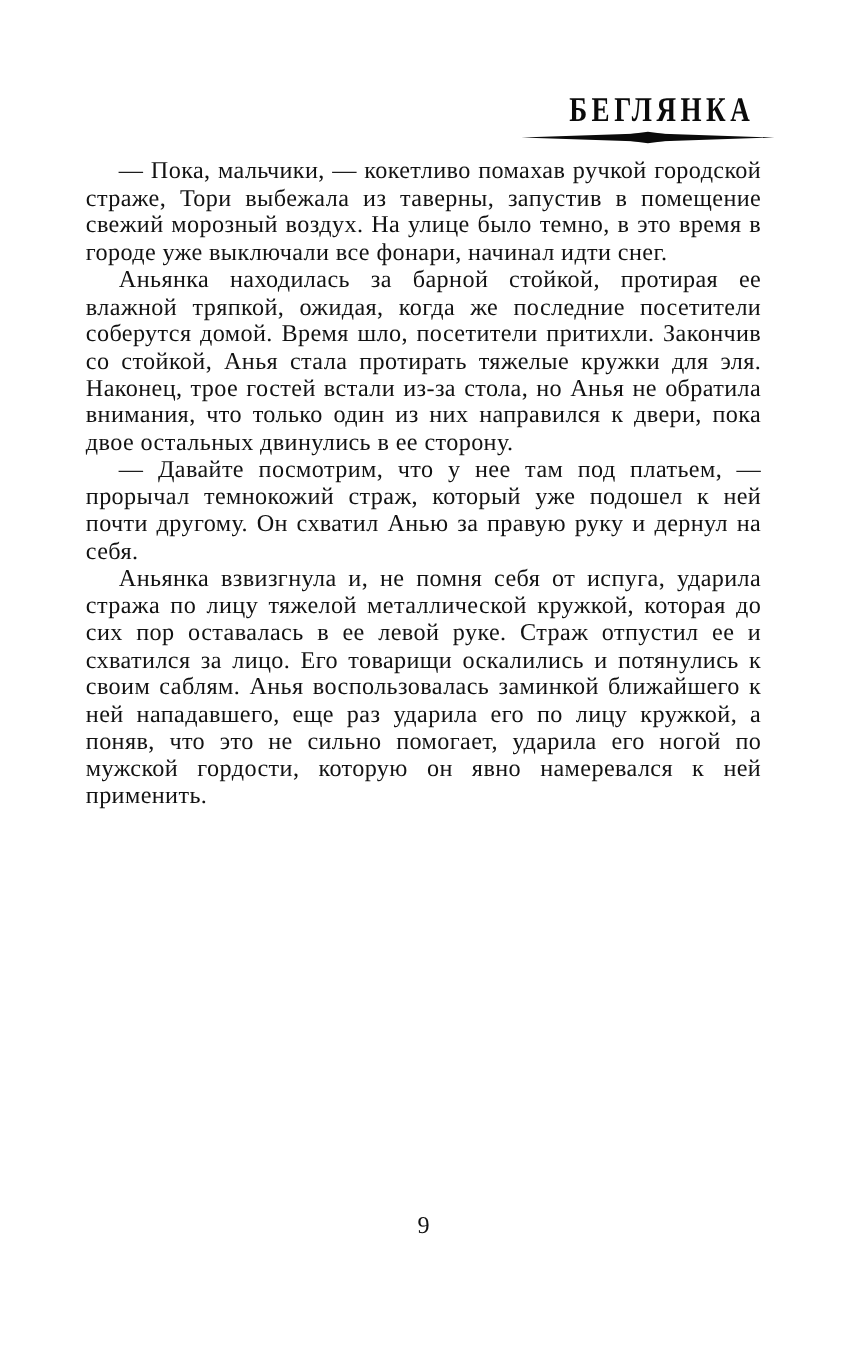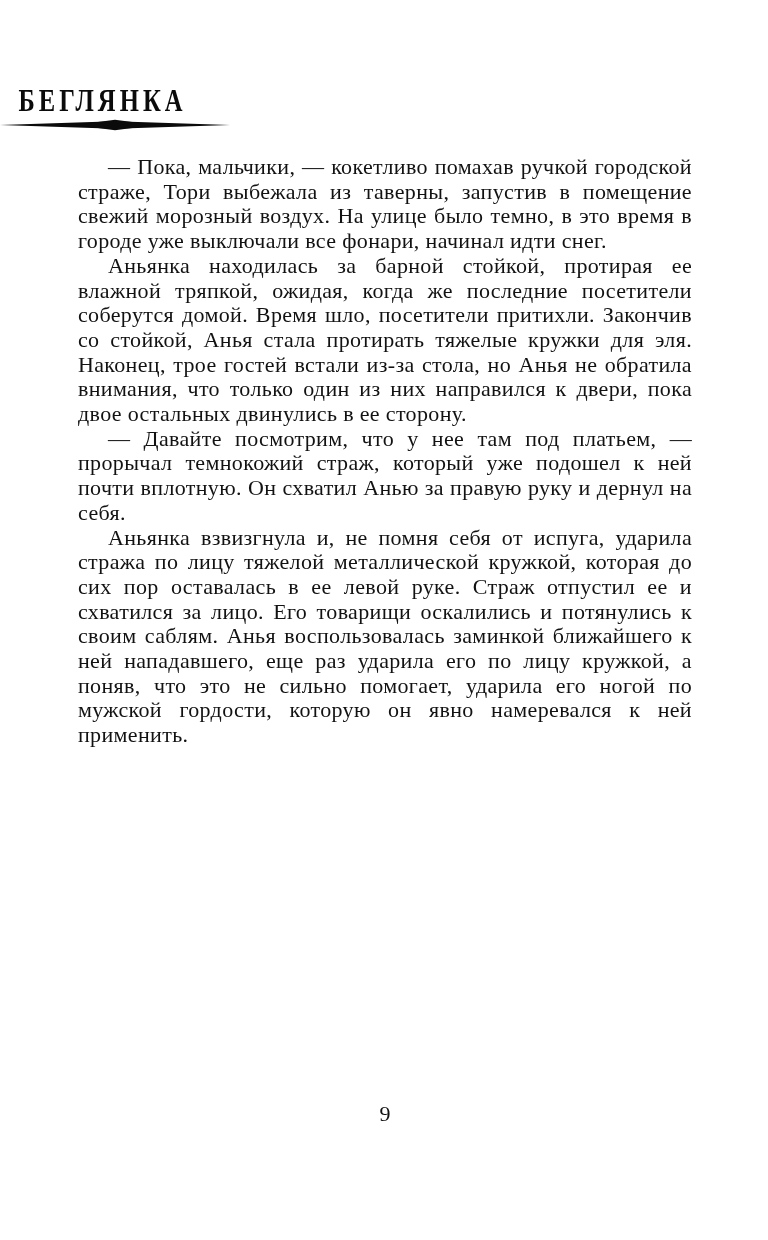--- a/index.html
+++ b/index.html
@@ -15,21 +15,21 @@
     color: #111111;
     font-family: "Liberation Serif", serif;
     overflow: hidden;
     box-sizing: border-box;
   }
   .header {
     position: absolute;
     top: 86px;
     left: 0;
     width: 704px;
-    text-align: left;
+    text-align: right;
   }
   .book-title {
     display: inline-block;
     margin: 0;
     font-family: "Liberation Serif", serif;
     font-weight: 700;
     font-size: 30px;
     line-height: 1;
     letter-spacing: 5px;
     transform: scaleX(0.82) scaleY(1.05);
@@ -39,21 +39,21 @@
   }
   .ornament-wrap {
     margin-top: 3px;
     line-height: 0;
   }
   .ornament-wrap svg {
     display: inline-block;
   }
   .text-block {
     position: absolute;
-    top: 155px;
+    top: 143px;
     left: 78px;
     width: 614px;
     text-align: justify;
   }
   .text-block p {
     margin: 0;
     padding: 0;
     font-size: 22px;
     line-height: 24.7px;
     letter-spacing: 0.35px;
@@ -81,19 +81,19 @@
       <svg width="230" height="12" viewBox="0 0 230 12" aria-hidden="true">
         <polygon points="0,6 115,2.2 230,6 115,9.8" fill="#0b0b0b"></polygon>
         <polygon points="75,6 115,0.8 155,6 115,11.2" fill="#0b0b0b"></polygon>
       </svg>
     </div>
   </div>
 
   <div class="text-block">
     <p>— Пока, мальчики, — кокетливо помахав ручкой городской страже, Тори выбежала из таверны, запустив в помещение свежий морозный воздух. На улице было темно, в это время в городе уже выключали все фонари, начинал идти снег.</p>
     <p>Аньянка находилась за барной стойкой, протирая ее влажной тряпкой, ожидая, когда же последние посетители соберутся домой. Время шло, посетители притихли. Закончив со стойкой, Анья стала протирать тяжелые кружки для эля. Наконец, трое гостей встали из-за стола, но Анья не обратила внимания, что только один из них направился к двери, пока двое остальных двинулись в ее сторону.</p>
-    <p>— Давайте посмотрим, что у нее там под платьем, — прорычал темнокожий страж, который уже подошел к ней почти вплотную. Он схватил Анью за правую руку и дернул на себя.</p>
+    <p>— Давайте посмотрим, что у нее там под платьем, — прорычал темнокожий страж, который уже подошел к ней почти другому. Он схватил Анью за правую руку и дернул на себя.</p>
     <p>Аньянка взвизгнула и, не помня себя от испуга, ударила стража по лицу тяжелой металлической кружкой, которая до сих пор оставалась в ее левой руке. Страж отпустил ее и схватился за лицо. Его товарищи оскалились и потянулись к своим саблям. Анья воспользовалась заминкой ближайшего к ней нападавшего, еще раз ударила его по лицу кружкой, а поняв, что это не сильно помогает, ударила его ногой по мужской гордости, которую он явно намеревался к ней применить.</p>
   </div>
 
   <div class="page-number">9</div>
 
 </div>
 
 </body></html>

